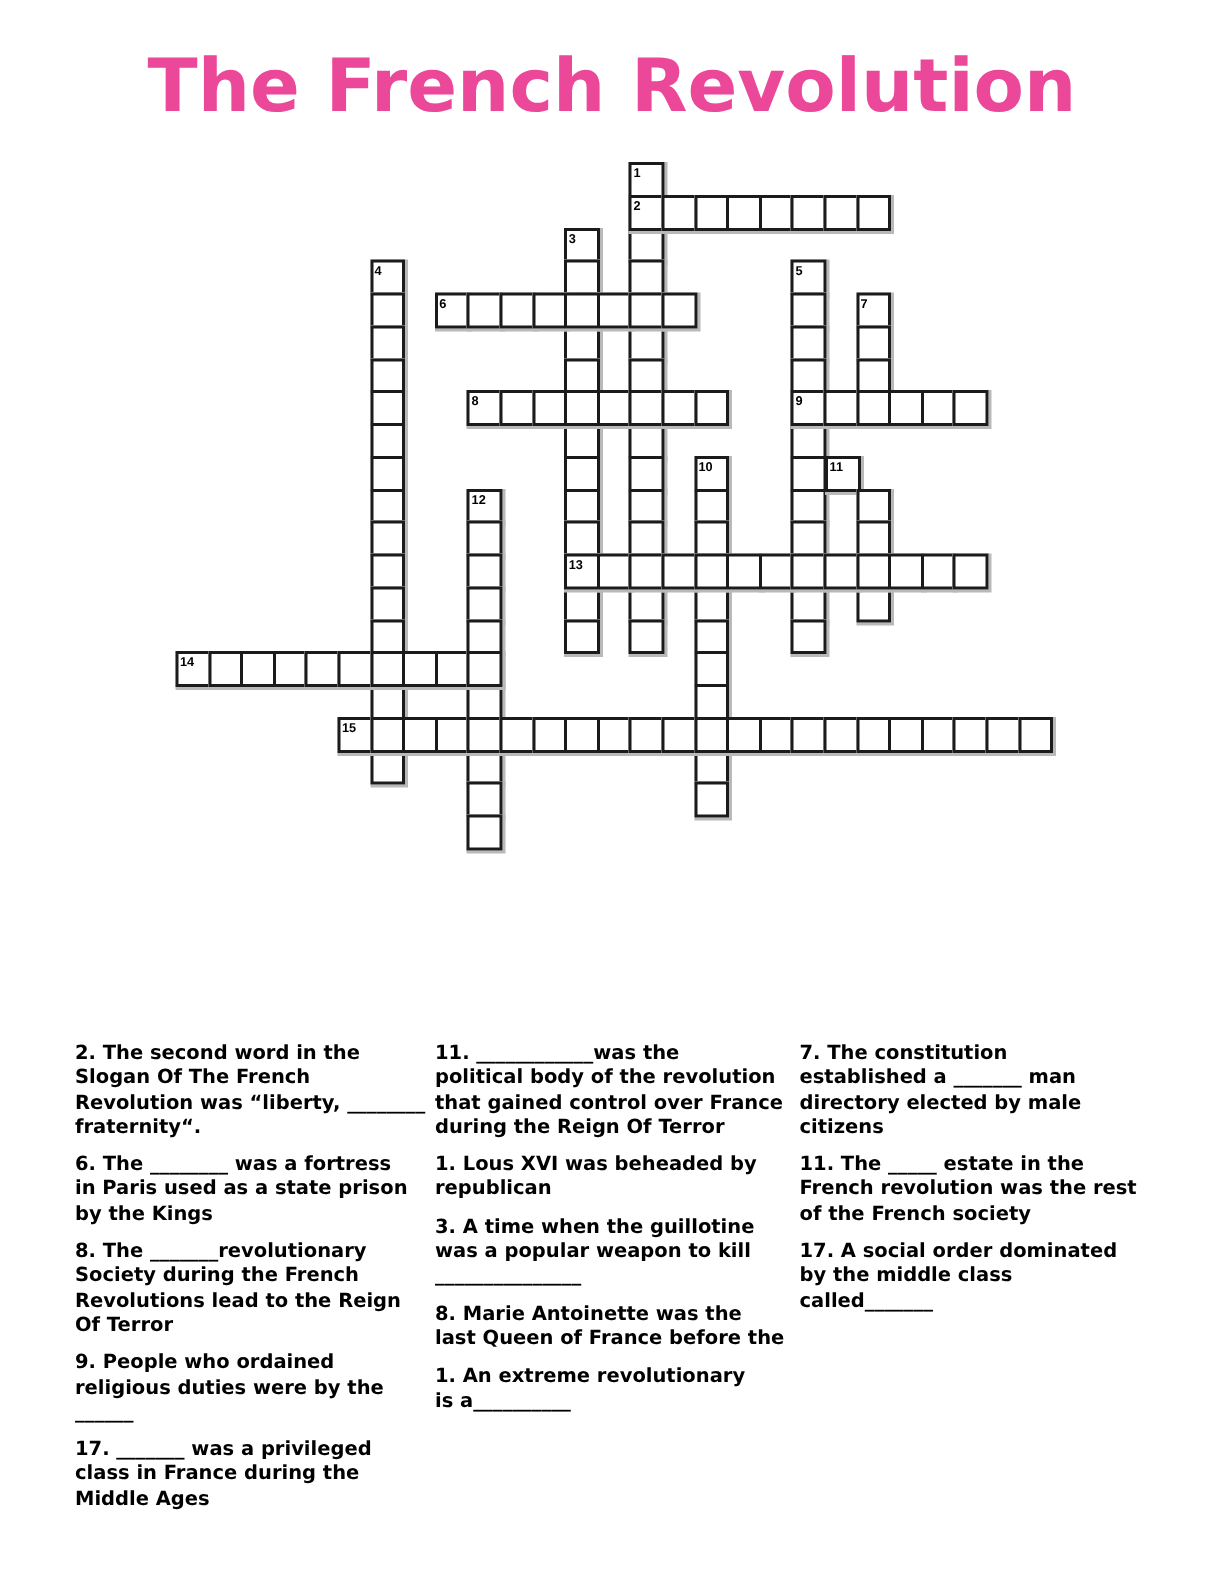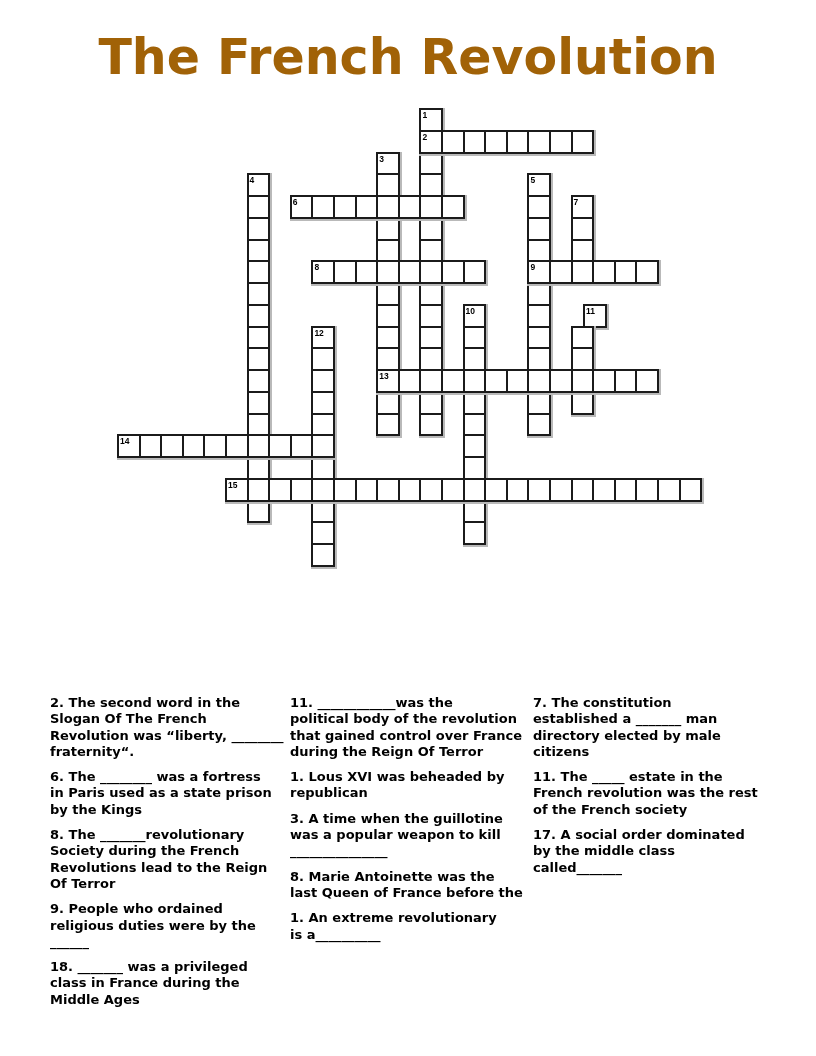--- a/index.html
+++ b/index.html
@@ -3,21 +3,21 @@
 <meta charset="utf-8">
 <style>
   html,body { margin:0; padding:0; background:#ffffff; }
   .page {
     position:relative; width:816px; height:1056px; background:#ffffff;
     overflow:hidden; font-family:"DejaVu Sans", sans-serif; color:#000;
   }
   .title {
     position:absolute; top:30px; left:0; width:816px; margin:0;
     text-align:center; font-size:49px; font-weight:bold; line-height:1.15;
-    font-family:"DejaVu Sans", sans-serif; color:#a16207;
+    font-family:"DejaVu Sans", sans-serif; color:#ec4899;
   }
   .grid { position:absolute; left:0; top:0; width:816px; height:600px; }
   .cell {
     position:absolute; width:23.6px; height:23.75px; box-sizing:border-box;
     border:2px solid #1b1b1b; background:#ffffff;
     box-shadow:1px 1px 0 1px #b9b9b9;
   }
   .cellnum {
     position:absolute; top:0px; left:1px;
     font-family:"Liberation Sans", sans-serif;
@@ -156,21 +156,21 @@
       <div class="cell" style="left: 462.6px; top: 325.5px;"></div>
       <div class="cell" style="left: 462.6px; top: 347.25px;"></div>
       <div class="cell" style="left: 462.6px; top: 369px;"></div>
       <div class="cell" style="left: 462.6px; top: 390.75px;"></div>
       <div class="cell" style="left: 462.6px; top: 412.5px;"></div>
       <div class="cell" style="left: 462.6px; top: 434.25px;"></div>
       <div class="cell" style="left: 462.6px; top: 456px;"></div>
       <div class="cell" style="left: 462.6px; top: 477.75px;"></div>
       <div class="cell" style="left: 462.6px; top: 499.5px;"></div>
       <div class="cell" style="left: 462.6px; top: 521.25px;"></div>
-      <div class="cell" style="left: 583px; top: 303.75px;">
+      <div class="cell" style="left: 550px; top: 303.75px;">
         <span class="cellnum">11</span>
       </div>
       <div class="cell" style="left: 570.6px; top: 325.5px;"></div>
       <div class="cell" style="left: 570.6px; top: 347.25px;"></div>
       <div class="cell" style="left: 570.6px; top: 369px;"></div>
       <div class="cell" style="left: 570.6px; top: 390.75px;"></div>
       <div class="cell" style="left: 311.4px; top: 325.5px;">
         <span class="cellnum">12</span>
       </div>
       <div class="cell" style="left: 311.4px; top: 347.25px;"></div>
@@ -243,21 +243,21 @@
       <div class="clue">6. The ________ was a fortress
 in Paris used as a state prison
 by the Kings</div>
       <div class="clue">8. The _______revolutionary
 Society during the French
 Revolutions lead to the Reign
 Of Terror</div>
       <div class="clue">9. People who ordained
 religious duties were by the
 ______</div>
-      <div class="clue">18. _______ was a privileged
+      <div class="clue">17. _______ was a privileged
 class in France during the
 Middle Ages</div>
     </div>
   <div class="clues-col clues-col-2">
       <div class="clue">11. ____________was the
 political body of the revolution
 that gained control over France
 during the Reign Of Terror</div>
       <div class="clue">1. Lous XVI was beheaded by
 republican</div>

